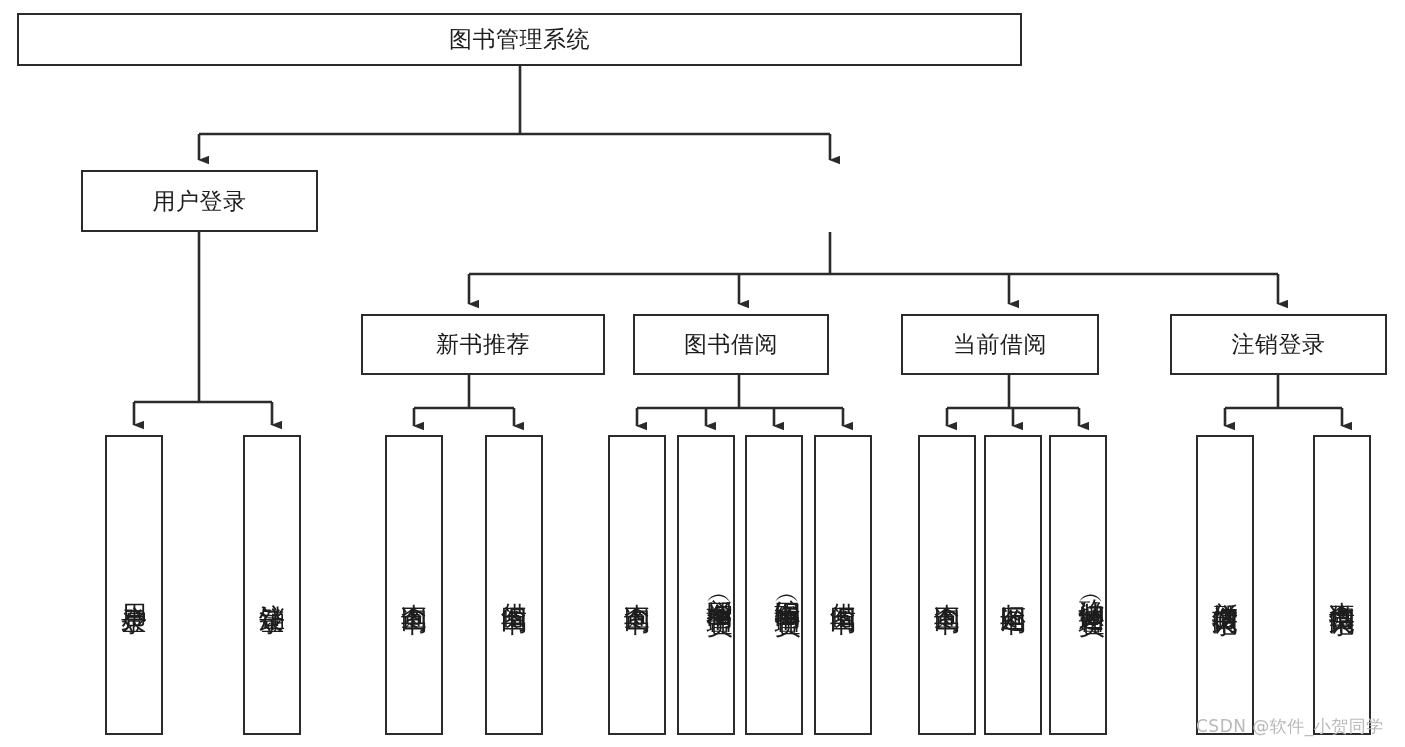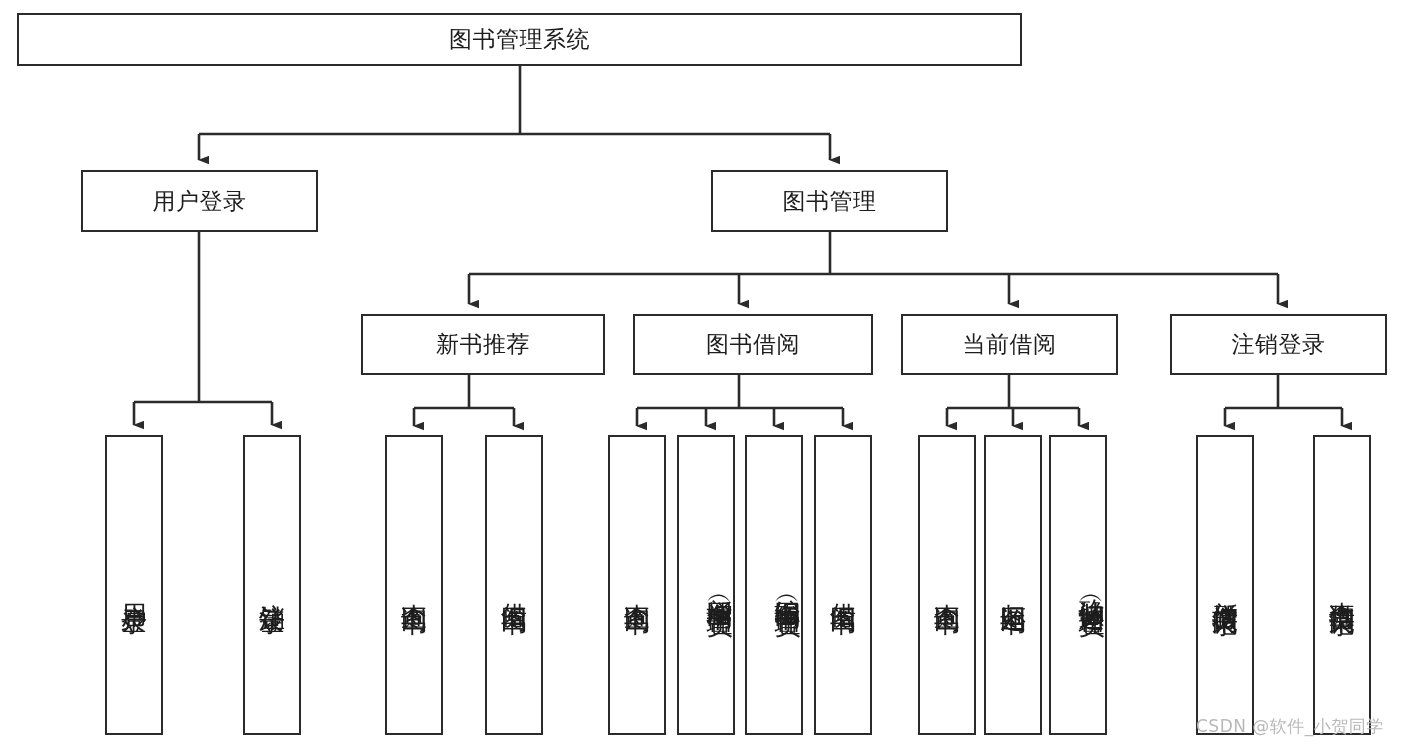--- a/index.html
+++ b/index.html
@@ -122,31 +122,28 @@
     </g>
   </svg>
 
   <div class="node h" style="left:17px; top:13px; width:1005px; height:53px;">
     <span class="lbl">图书管理系统</span>
   </div>
 
   <div class="node h" style="left:81px; top:170px; width:237px; height:62px;">
     <span class="lbl">用户登录</span>
   </div>
-  <div class="node h" style="left:711px; top:170px; width:237px; height:62px;">
-    <span class="lbl">图书管理</span>
-  </div>
 
   <div class="node h" style="left:361px; top:314px; width:244px; height:61px;">
     <span class="lbl">新书推荐</span>
   </div>
-  <div class="node h" style="left:633px; top:314px; width:240px; height:61px;">
+  <div class="node h" style="left:633px; top:314px; width:196px; height:61px;">
     <span class="lbl">图书借阅</span>
   </div>
-  <div class="node h" style="left:901px; top:314px; width:217px; height:61px;">
+  <div class="node h" style="left:901px; top:314px; width:198px; height:61px;">
     <span class="lbl">当前借阅</span>
   </div>
   <div class="node h" style="left:1170px; top:314px; width:217px; height:61px;">
     <span class="lbl">注销登录</span>
   </div>
 
   <div class="node v mid" style="left:105px; top:435px; width:58px; height:300px;">
     <span class="lbl">用户登录</span>
   </div>
   <div class="node v mid" style="left:243px; top:435px; width:58px; height:300px;">

